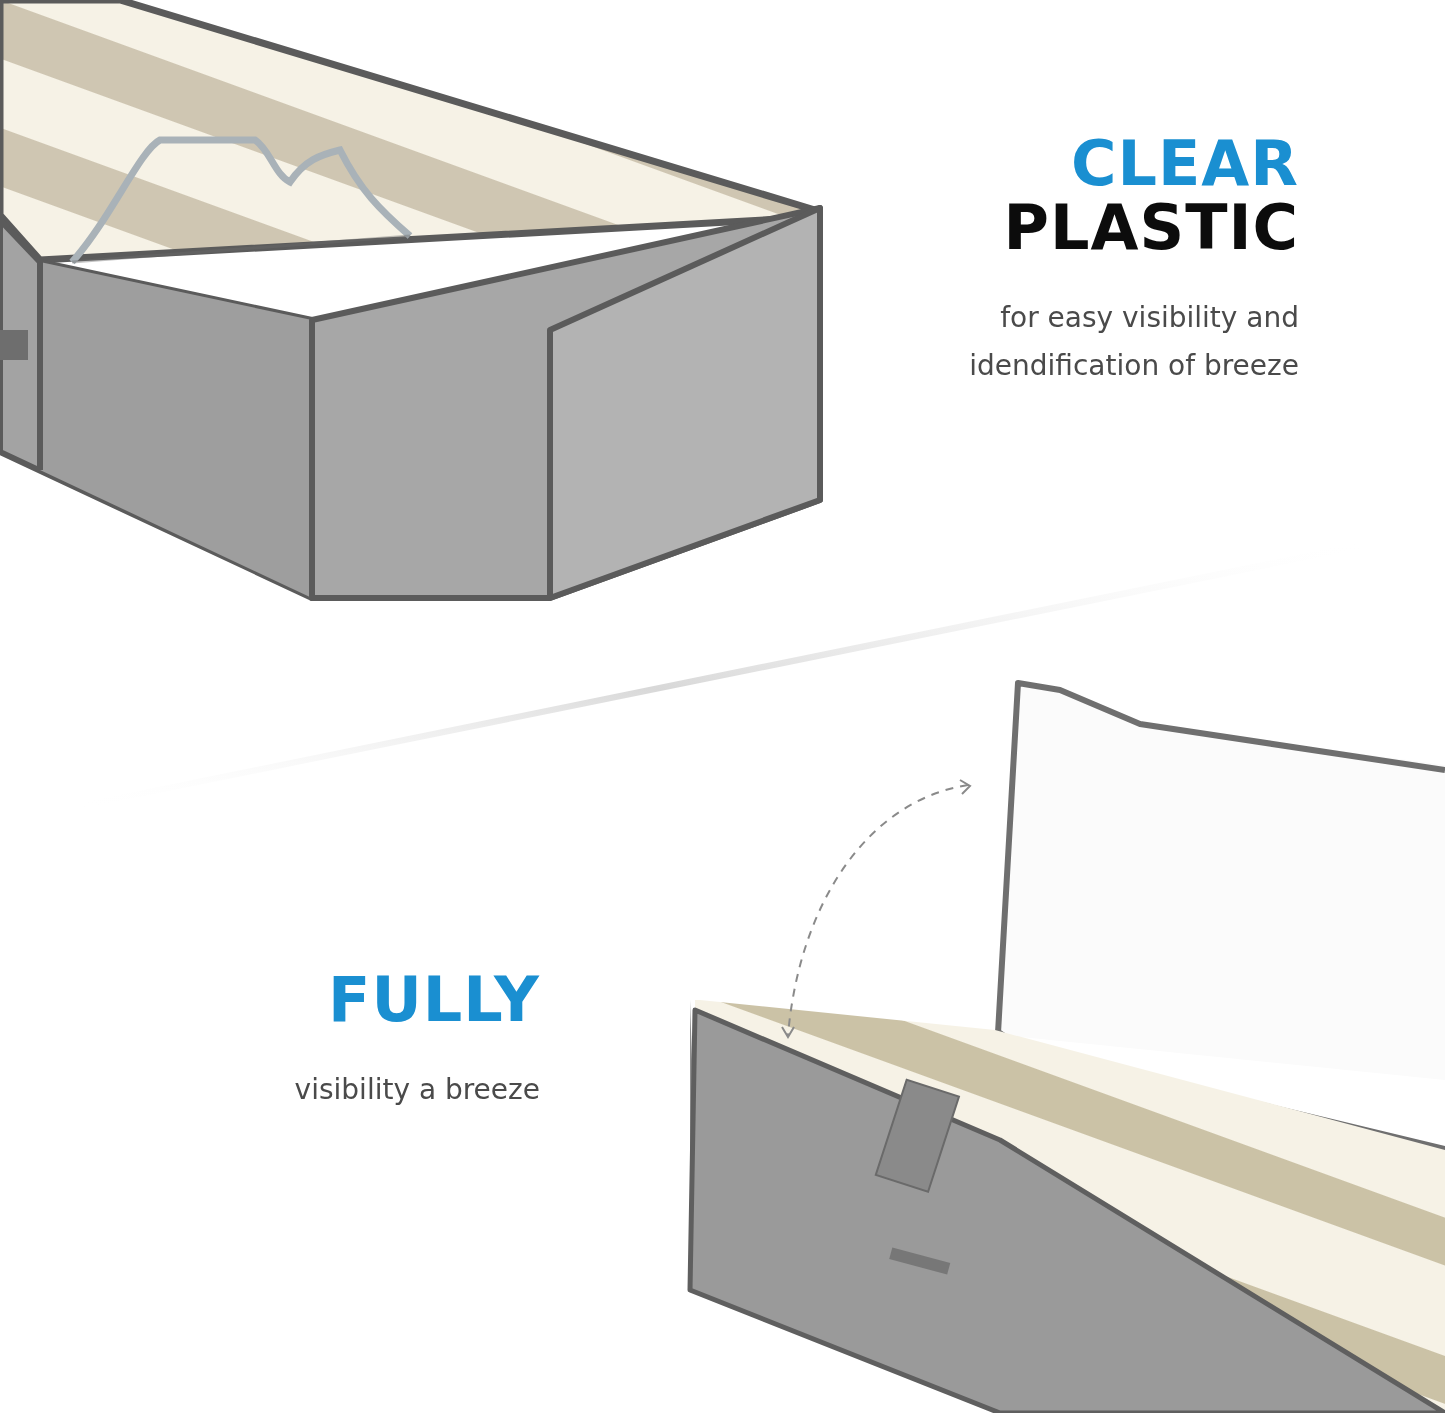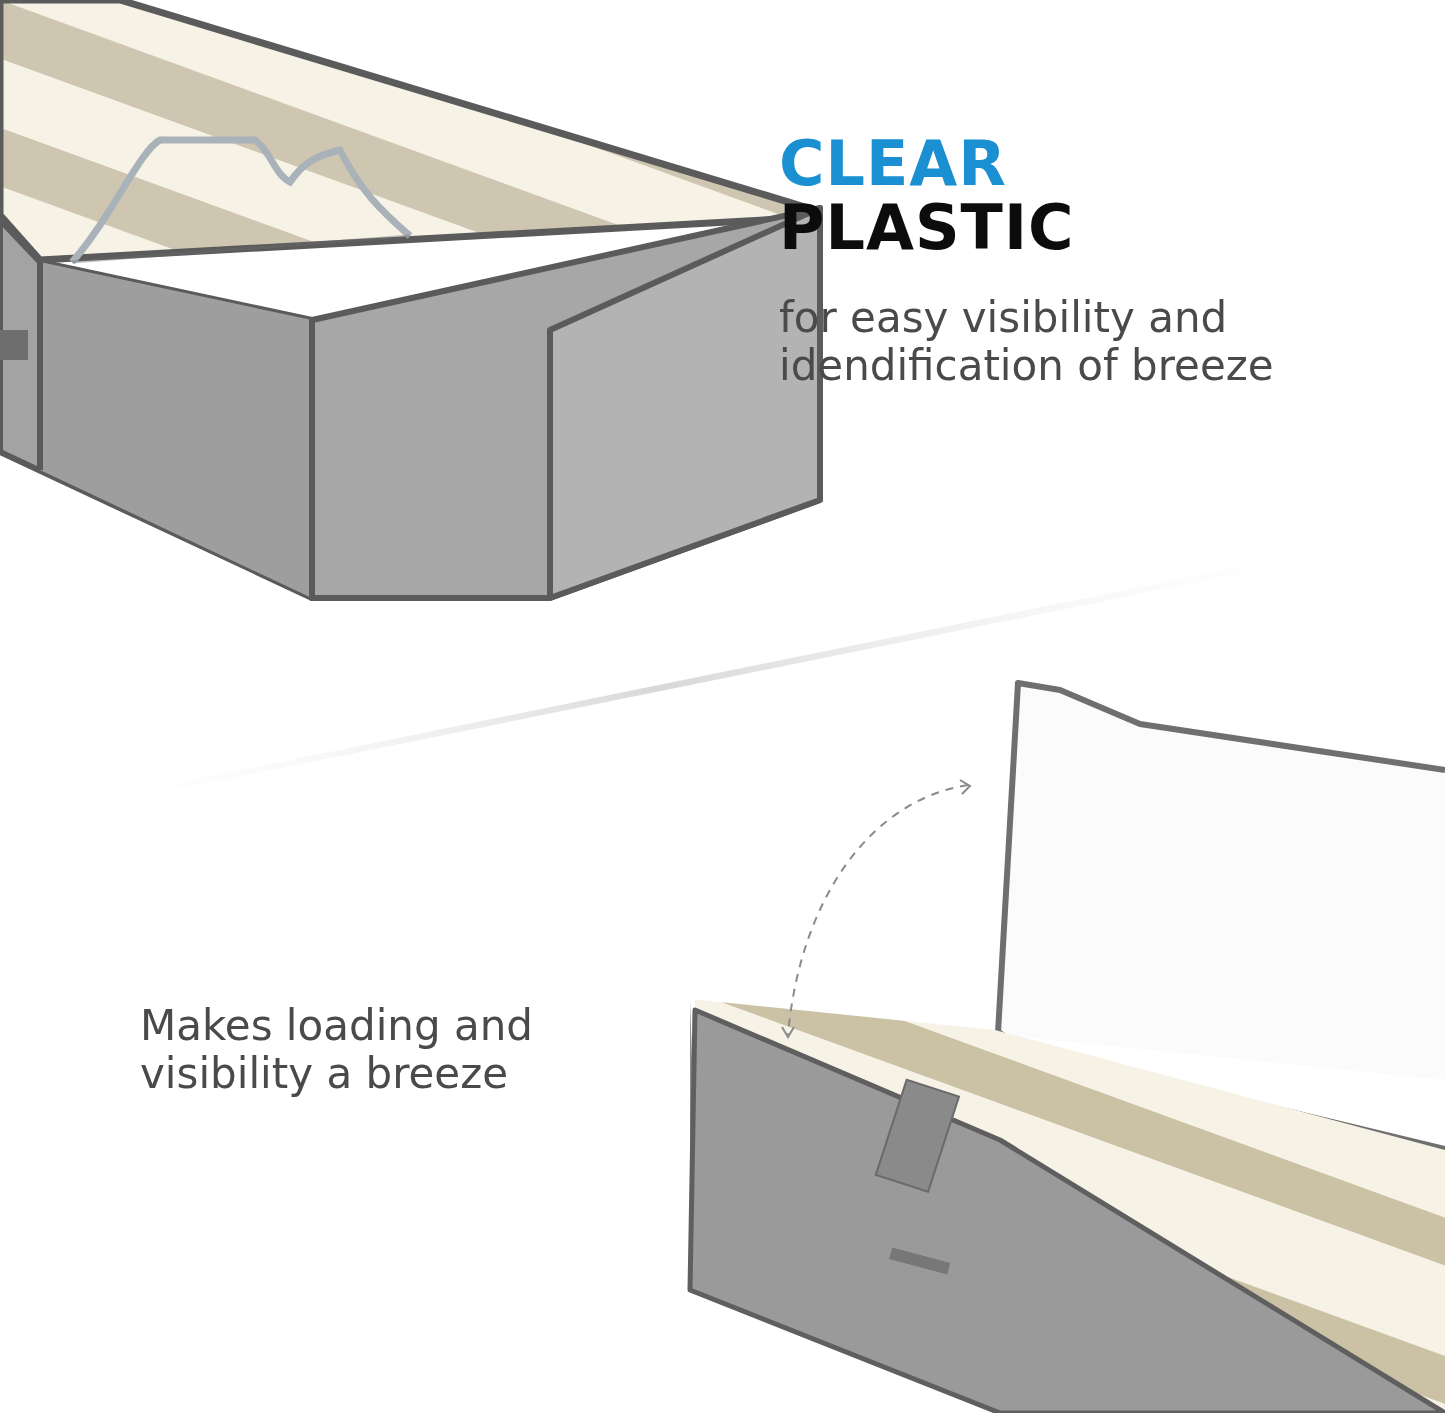--- a/index.html
+++ b/index.html
@@ -1,21 +1,21 @@
 <!DOCTYPE html>
 <html><head>
 <meta charset="utf-8">
 <style>
   html, body { margin:0; padding:0; background:#ffffff; }
   body { width:1445px; height:1413px; position:relative; overflow:hidden; font-family:"DejaVu Sans", "Liberation Sans", sans-serif; }
   .art { position:absolute; left:0; top:0; width:1445px; height:1413px; }
-  .feature { position:absolute; }
+  .feature { position:absolute; text-align:right; }
   .feature .accent { color:#1a8fd1; font-weight:bold; font-size:62px; line-height:64px; letter-spacing:1px; }
   .feature .head { color:#0c0c0c; font-weight:bold; font-size:62px; line-height:64px; letter-spacing:1px; }
-  .feature .sub { color:#4a4a4a; font-size:42px; line-height:48px; margin-top:34px; }
+  .feature .sub { color:#4a4a4a; font-size:28px; line-height:48px; margin-top:34px; }
   #feature-top { right:146px; top:132px; width:520px; }
   #feature-bottom { left:140px; top:968px; width:400px; }
 </style>
 </head>
 <body>
 
 <svg class="art" viewBox="0 0 1445 1413" xmlns="http://www.w3.org/2000/svg">
   <defs>
     <linearGradient id="sep" x1="0" y1="1" x2="1" y2="0">
       <stop offset="0" stop-color="#ffffff" stop-opacity="0"></stop>
@@ -79,17 +79,17 @@
 <div class="feature" id="feature-top">
   <div class="accent">CLEAR</div>
   <div class="head">PLASTIC</div>
   <div class="sub">
     <div>for easy visibility and</div>
     <div>idendification of breeze</div>
   </div>
 </div>
 
 <div class="feature" id="feature-bottom">
+  <div class="accent">FULLY</div>
   <div class="sub">
-    <div>Makes loading and</div>
     <div>visibility a breeze</div>
   </div>
 </div>
 
 </body></html>

